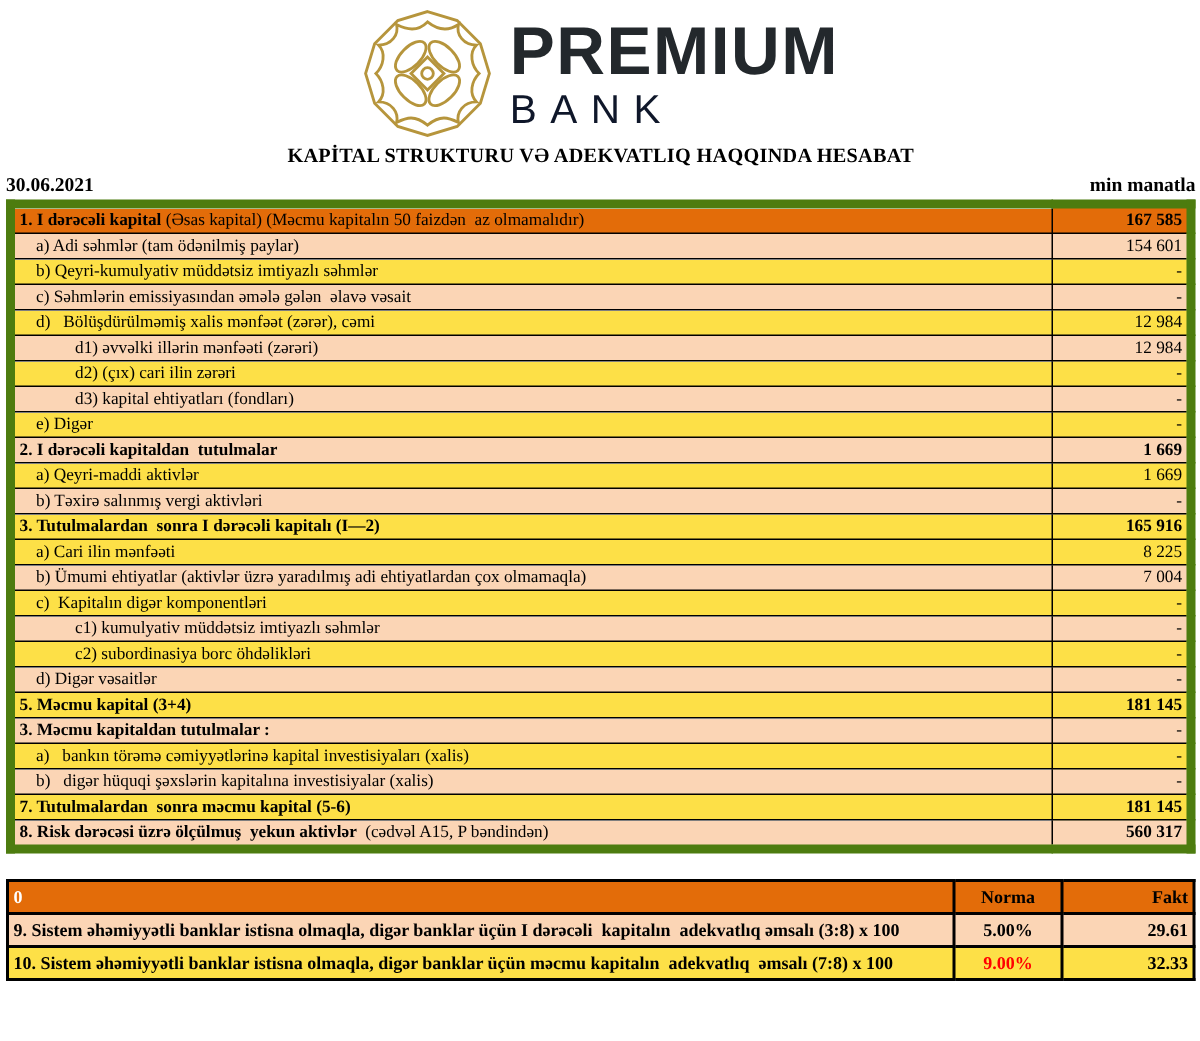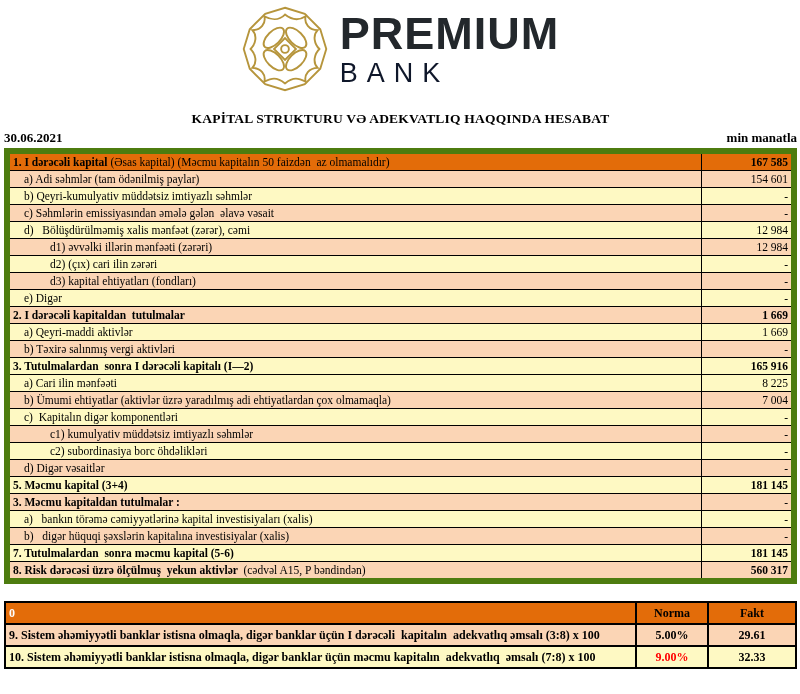--- a/index.html
+++ b/index.html
@@ -6,42 +6,42 @@
   body{width:800px;height:694px;font-family:"Liberation Serif",serif;color:#000;overflow:hidden;}
   .page{padding:0 3px 0 4px;}
 
   
   .logo-row{display:flex;justify-content:center;align-items:center;gap:12px;padding-top:5px;height:88px;}
   .emblem{width:86px;height:86px;flex:0 0 auto;}
   .brand-col{display:flex;flex-direction:column;align-items:flex-start;}
   .brand-name{font-family:"Liberation Sans",sans-serif;font-weight:bold;font-size:45px;line-height:1;letter-spacing:1px;color:#23282c;}
   .brand-sub{font-family:"Liberation Sans",sans-serif;font-weight:400;font-size:27px;line-height:1;letter-spacing:9px;color:#0f172a;margin-top:4px;}
 
-  .report-title{text-align:center;font-weight:bold;font-size:13.5px;letter-spacing:.2px;margin-top:18px;}
+  .report-title{text-align:center;font-weight:bold;font-size:13.5px;letter-spacing:.2px;margin-top:3px;}
   .date-row{display:flex;justify-content:space-between;align-items:flex-end;font-weight:bold;font-size:13px;margin:3px 0 2px;}
 
   
   table{width:100%;border-collapse:collapse;table-layout:fixed;}
   .main-table{border:6px solid #4d7c0f;}
   .main-table td{border:1px solid #000;height:16px;font-size:11.5px;padding:0;vertical-align:middle;}
   td.label{padding-left:3px;white-space:pre;overflow:hidden;}
   td.value{width:86px;text-align:right;padding-right:3px;}
   .ind1 td.label, td.label.ind1{padding-left:14px;}
   .ind2 td.label, td.label.ind2{padding-left:40px;}
   .bg-orange{background:#E36C09;}
   .bg-peach{background:#FBD5B5;}
-  .bg-white{background:#fef9c3;font-family:Liberation Serif, serif;}
+  .bg-white{background:#fde047;font-family:Liberation Serif, serif;}
   .b{font-weight:bold;}
 
   
   .ratio-table{border:2px solid #000;margin-top:17px;}
   .ratio-table td{border:2px solid #000;height:18px;font-size:12px;padding:1px 3px;vertical-align:middle;}
   .ratio-table td.label{font-weight:bold;white-space:pre;overflow:hidden;}
   .ratio-table td.norma{width:64px;text-align:center;font-weight:bold;}
-  .ratio-table td.fakt{width:80px;text-align:center;font-weight:bold;}
+  .ratio-table td.fakt{width:80px;text-align:right;font-weight:bold;}
   .ratio-header td{background:#E36C09;font-weight:bold;}
   .ratio-header td.label{color:#fff;}
   .red{color:#FF0000;}
 </style>
 </head>
 <body>
 
 <div class="page">
 
   <div class="logo-row">

